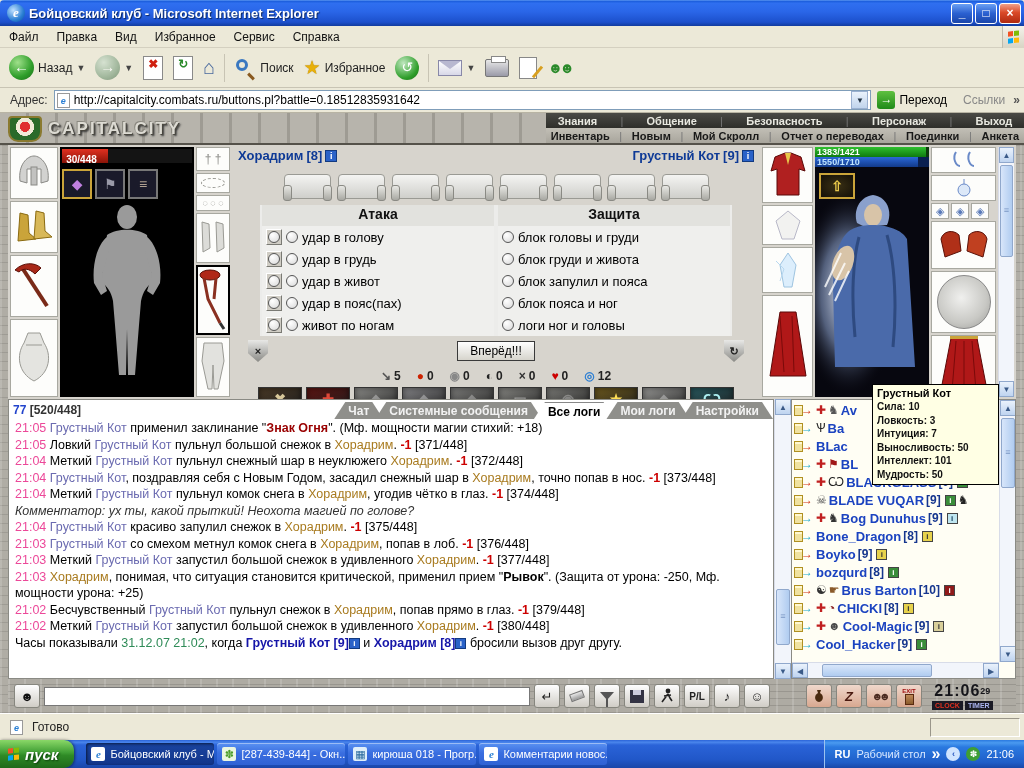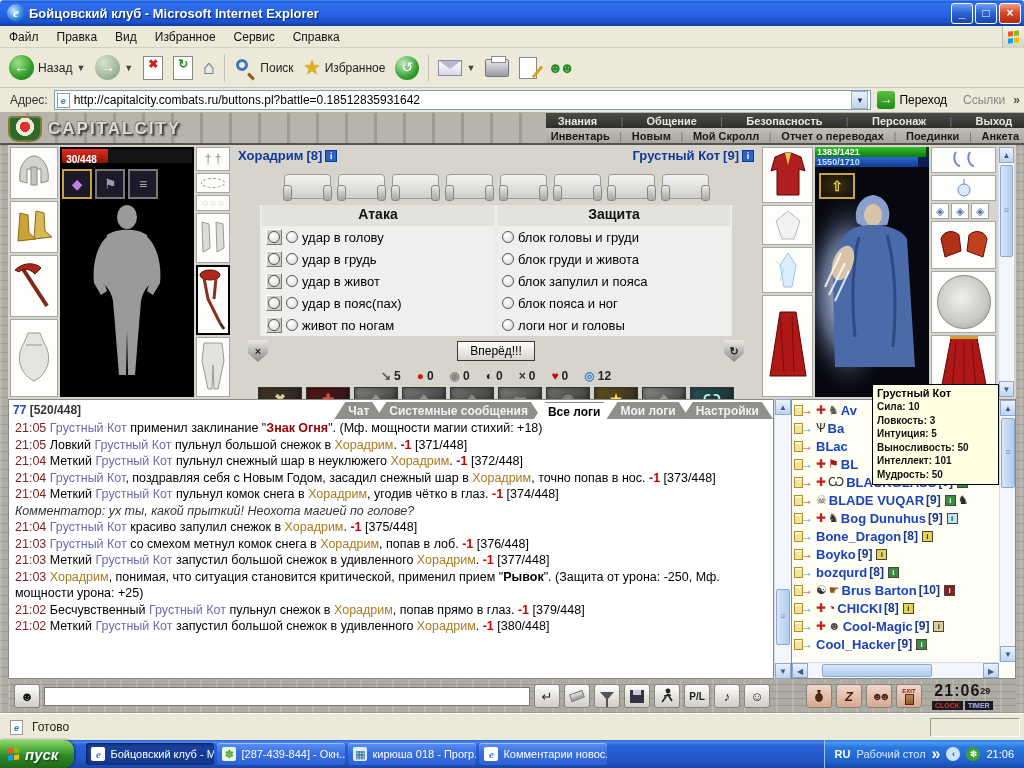--- a/index.html
+++ b/index.html
@@ -143,21 +143,21 @@
   .logrow{position:absolute;top:286px;left:8px;width:1008px;height:280px;}
   .chat{position:absolute;left:0;top:0;width:766px;height:280px;background:#fff;border:1px solid #8a8a84;overflow:hidden;}
   .chat-head{display:flex;align-items:flex-end;height:19px;background:#fff;}
   .page-ind{font-size:12px;font-weight:bold;padding:2px 4px;white-space:nowrap;}
   .page-num{color:#2244cc;} .page-hp{color:#333;}
   .tabs{margin-left:auto;display:flex;align-items:flex-end;height:19px;}
   .tab{height:17px;padding:1px 14px 0 14px;margin-left:-8px;font-size:12px;font-weight:bold;color:#f2f2f2;background:#8f8f8b;
     clip-path:polygon(11px 0,calc(100% - 11px) 0,100% 100%,0 100%);line-height:16px;white-space:nowrap;}
   .tab.active{background:#fff;color:#000;border-top:1px solid #888;}
   .chat-lines{padding:1px 6px;font-size:12.5px;line-height:16.5px;color:#000;}
-  .seg-t{color:#7f1d1d;text-align:center;} .seg-p1{color:#6a6ab0;} .seg-p2{color:#a87a1e;}
+  .seg-t{color:#ec4899;text-align:center;} .seg-p1{color:#6a6ab0;} .seg-p2{color:#a87a1e;}
   .seg-d{color:#cc0000;font-weight:bold;} .seg-s{color:#990000;font-weight:bold;}
   .seg-b{font-weight:bold;} .seg-bb{color:#1515a8;font-weight:bold;} .seg-dt{color:#2e8b57;}
   .line-it{font-style:italic;color:#333;}
   .seg-i{display:inline-block;width:11px;height:11px;background:#2a62c8;border:1px solid #123a80;color:#fff;font-size:8px;font-weight:bold;text-align:center;line-height:10px;vertical-align:1px;font-style:normal;}
 
   .chat-vscroll{position:absolute;left:766px;top:0;width:17px;height:280px;}
   .players{position:absolute;left:783px;top:0;width:225px;height:280px;background:#fffef4;border:1px solid #8a8a84;overflow:hidden;}
   .pl-rows{position:absolute;left:0;top:0;width:206px;height:261px;overflow:hidden;padding-top:1px;}
   .pl-row{height:18px;display:flex;align-items:center;gap:2px;padding-left:2px;white-space:nowrap;}
   .pl-name{font-size:13px;font-weight:bold;color:#1b43c0;}
@@ -684,20 +684,21 @@
             <div><span class="seg-t">21:04 </span><span>Меткий </span><span class="seg-p1">Грустный Кот</span><span> пульнул снежный шар в неуклюжего </span><span class="seg-p2">Хорадрим</span><span>. </span><span class="seg-d">-1</span><span> [372/448]</span></div>
             <div><span class="seg-t">21:04 </span><span class="seg-p1">Грустный Кот</span><span>, поздравляя себя с Новым Годом, засадил снежный шар в </span><span class="seg-p2">Хорадрим</span><span>, точно попав в нос. </span><span class="seg-d">-1</span><span> [373/448]</span></div>
             <div><span class="seg-t">21:04 </span><span>Меткий </span><span class="seg-p1">Грустный Кот</span><span> пульнул комок снега в </span><span class="seg-p2">Хорадрим</span><span>, угодив чётко в глаз. </span><span class="seg-d">-1</span><span> [374/448]</span></div>
             <div class="line-it"><span>Комментатор: ух ты, какой прыткий! Неохота магией по голове?</span></div>
             <div><span class="seg-t">21:04 </span><span class="seg-p1">Грустный Кот</span><span> красиво запулил снежок в </span><span class="seg-p2">Хорадрим</span><span>. </span><span class="seg-d">-1</span><span> [375/448]</span></div>
             <div><span class="seg-t">21:03 </span><span class="seg-p1">Грустный Кот</span><span> со смехом метнул комок снега в </span><span class="seg-p2">Хорадрим</span><span>, попав в лоб. </span><span class="seg-d">-1</span><span> [376/448]</span></div>
             <div><span class="seg-t">21:03 </span><span>Меткий </span><span class="seg-p1">Грустный Кот</span><span> запустил большой снежок в удивленного </span><span class="seg-p2">Хорадрим</span><span>. </span><span class="seg-d">-1</span><span> [377/448]</span></div>
             <div><span class="seg-t">21:03 </span><span class="seg-p2">Хорадрим</span><span>, понимая, что ситуация становится критической, применил прием "</span><span class="seg-b">Рывок</span><span>". (Защита от урона: -250, Мф. мощности урона: +25)</span></div>
             <div><span class="seg-t">21:02 </span><span>Бесчувственный </span><span class="seg-p1">Грустный Кот</span><span> пульнул снежок в </span><span class="seg-p2">Хорадрим</span><span>, попав прямо в глаз. </span><span class="seg-d">-1</span><span> [379/448]</span></div>
             <div><span class="seg-t">21:02 </span><span>Меткий </span><span class="seg-p1">Грустный Кот</span><span> запустил большой снежок в удивленного </span><span class="seg-p2">Хорадрим</span><span>. </span><span class="seg-d">-1</span><span> [380/448]</span></div>
+            <div><span>Часы показывали </span><span class="seg-dt">31.12.07 21:02</span><span>, когда </span><span class="seg-bb">Грустный Кот [9]</span><span class="seg-i">i</span><span> и </span><span class="seg-bb">Хорадрим [8]</span><span class="seg-i">i</span><span> бросили вызов друг другу.</span></div>
           </div>
       </div>
 
       <div class="chat-vscroll vscroll">
         <div class="sb-btn" style="top:0">▲</div>
         <div class="sb-thumb" style="top:190px;height:56px;line-height:52px"></div>
         <div class="sb-btn" style="bottom:0">▼</div>
       </div>
 
       <div class="players">
@@ -909,21 +910,21 @@
         </div>
       </div>
     </div>
   </div>
 
   <div class="tooltip">
     <div class="tt-title">Грустный Кот</div>
     <div>
         <div class="tt-line">Сила: 10</div>
         <div class="tt-line">Ловкость: 3</div>
-        <div class="tt-line">Интуиция: 5</div>
+        <div class="tt-line">Интуиция: 7</div>
         <div class="tt-line">Выносливость: 50</div>
         <div class="tt-line">Интеллект: 101</div>
         <div class="tt-line">Мудрость: 50</div>
       </div>
   </div>
 
   <div class="statusbar">
     <div class="st-pane st-left">
       <span class="pg-ic">e</span>
       <span>Готово</span>

